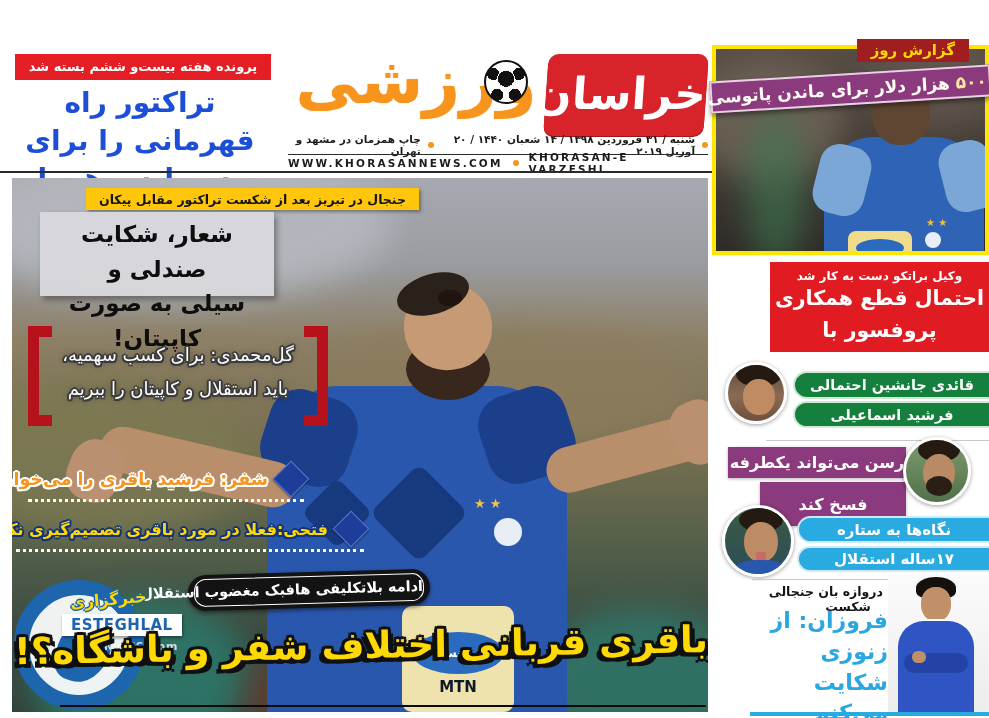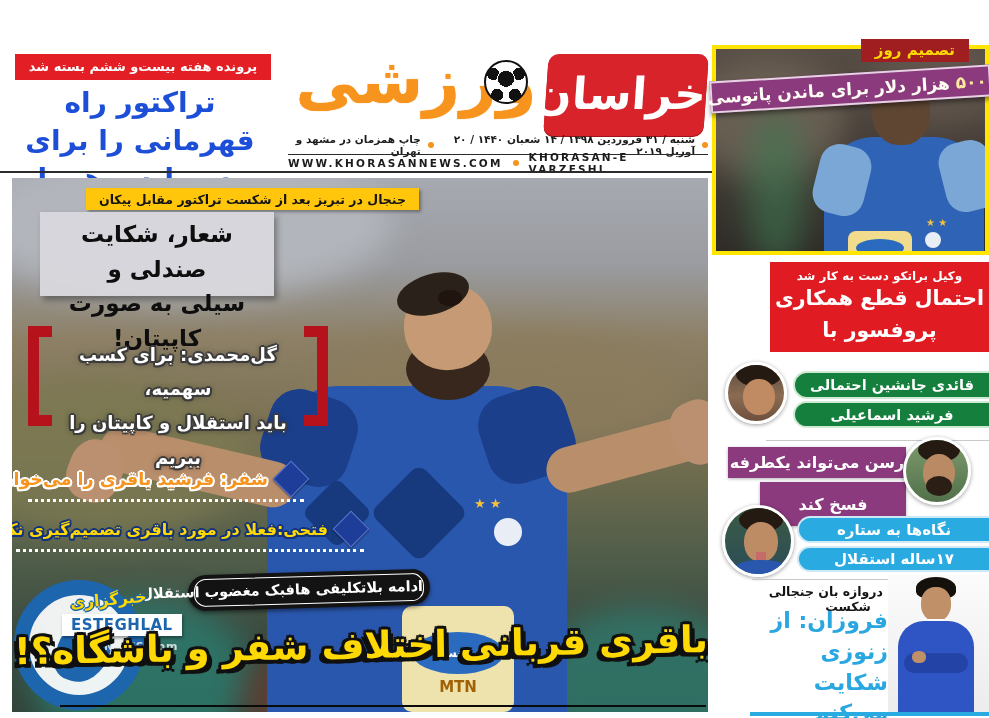--- a/index.html
+++ b/index.html
@@ -51,21 +51,21 @@
   .yellow-tag { left:74px; top:10px; background:#ffc60b; color:#141414; font-size:12.5px;
     font-weight:900; padding:4px 13px 3px; box-shadow:2px 2px 3px rgba(0,0,0,.35); }
   .gray-box { left:28px; top:34px; width:234px; height:84px; background:rgba(216,216,221,.95);
     color:#0e0e0e; font-size:23px; font-weight:900; line-height:1.5; text-align:center;
     padding-top:5px; box-shadow:3px 4px 6px rgba(0,0,0,.35); letter-spacing:-0.5px; }
   .quote-wrap { left:16px; top:148px; width:300px; height:100px; }
   .bracket { position:absolute; top:0; bottom:0; width:24px; }
   .bracket.r { right:0; border-right:11px solid #b5121b; border-top:11px solid #b5121b; border-bottom:11px solid #b5121b; }
   .bracket.l { left:0; border-left:11px solid #b5121b; border-top:11px solid #b5121b; border-bottom:11px solid #b5121b; }
   .quote-text { position:absolute; left:24px; right:24px; top:12px; color:#fff; font-size:18px;
-    font-weight:700; line-height:1.9; text-align:center; }
+    font-weight:400; line-height:1.9; text-align:center; }
   .bullet-row { display:flex; flex-direction:row-reverse; align-items:center; gap:10px;
     border-bottom:3.5px dotted #fff; padding-bottom:7px; }
   .bullet1 { left:16px; top:288px; width:276px; }
   .bullet2 { left:4px; top:338px; width:348px; }
   .diamond { width:26px; height:26px; background:#1d3d99; border:1.5px solid #5b74cc;
     transform:rotate(45deg); flex:0 0 auto; box-shadow:1px 1px 2px rgba(0,0,0,.4); }
   .bullet-text1 { color:#f7941d; font-size:17.5px; font-weight:900; white-space:nowrap; }
   .bullet-text2 { color:#ffd903; font-size:16px; font-weight:900; white-space:nowrap; }
   .black-pill { left:176px; top:394px; width:242px; height:36px; background:#131313; border-radius:18px;
     transform:rotate(-1.6deg); padding:4px 6px; box-shadow:0 2px 4px rgba(0,0,0,.5); }
@@ -173,21 +173,21 @@
     <div class="pl-part" style="left:394px; top:160px; width:84px; height:62px; background:#38271c; border-radius:50%;"></div>
     <div class="pl-part" style="left:392px; top:106px; width:88px; height:86px; background:#c59a75; border-radius:48%; transform:rotate(-4deg);"></div>
     <div class="pl-part" style="left:384px; top:96px; width:74px; height:40px; background:#2a211a; border-radius:50%; transform:rotate(-16deg);"></div>
     <div class="pl-part" style="left:426px; top:112px; width:24px; height:16px; background:#1f140e; border-radius:50%;"></div>
     <div class="pl-part" style="left:372px; top:300px; width:70px; height:70px; background:#173a7e; transform:rotate(45deg); border-radius:10px;"></div>
     <div class="pl-part" style="left:300px; top:310px; width:50px; height:50px; background:#173a7e; transform:rotate(45deg); border-radius:8px;"></div>
     <div class="pl-part" style="left:462px; top:318px; color:#f5c33b; font-size:13px;">★ ★</div>
     <div class="pl-part" style="left:478px; top:336px; width:36px; height:36px; background:#e9eef6; border:4px solid #2a57ae; border-radius:50%;"></div>
     <div class="pl-part" style="left:390px; top:428px; width:112px; height:106px; background:#efe3ad; border-radius:10px; text-align:center;">
       <div style="margin:26px auto 0; width:92px; height:42px; background:#2a6bc0; border-radius:50%; color:#fff; font-size:12px; font-weight:bold; line-height:42px;" class="rtl">ایرانسل</div>
-      <div style="color:#a16207; font-size:15px; font-weight:900; margin-top:4px;">MTN</div>
+      <div style="color:#0f172a; font-size:15px; font-weight:900; margin-top:4px;">MTN</div>
     </div>
 
     <div class="abs yellow-tag rtl">جنجال در تبریز بعد از شکست تراکتور مقابل پیکان</div>
     <div class="abs gray-box rtl">
       <div>شعار، شکایت صندلی و</div>
       <div>سیلی به صورت کاپیتان!</div>
     </div>
 
     <div class="abs quote-wrap">
       <div class="bracket r"></div>
@@ -232,21 +232,21 @@
       <div class="pl-part" style="left:100px; top:96px; width:52px; height:70px; background:#7aa7d6; border-radius:20px; transform:rotate(14deg);"></div>
       <div class="pl-part" style="left:226px; top:92px; width:52px; height:70px; background:#7aa7d6; border-radius:20px; transform:rotate(-14deg);"></div>
       <div class="pl-part" style="left:156px; top:30px; width:58px; height:66px; background:#5f4632; border-radius:46%;"></div>
       <div class="pl-part" style="left:152px; top:22px; width:64px; height:26px; background:#171310; border-radius:50% 50% 30% 30%;"></div>
       <div class="pl-part" style="left:210px; top:168px; color:#f5c33b; font-size:10px;">★ ★</div>
       <div class="pl-part" style="left:132px; top:182px; width:64px; height:34px; background:#f1dc8e; border-radius:8px 8px 0 0;">
         <div style="margin:8px auto 0; width:48px; height:18px; background:#2a6bc0; border-radius:50%;"></div>
       </div>
       <div class="pl-part" style="left:206px; top:180px; width:22px; height:22px; background:#e9eef6; border:3px solid #2f63b5; border-radius:50%;"></div>
     </div>
-    <div class="abs report-tag rtl">تصمیم روز</div>
+    <div class="abs report-tag rtl">گزارش روز</div>
     <div class="abs purple-banner rtl">
       <span class="amt">۵۰۰</span><span class="rest"> هزار دلار برای ماندن پاتوسی</span>
     </div>
   </div>
 
   <div class="abs red-box rtl">
     <div class="kicker">وکیل براتکو دست به کار شد</div>
     <div class="big">احتمال قطع همکاری</div>
     <div class="big">پروفسور با پرسپولیس</div>
   </div>

